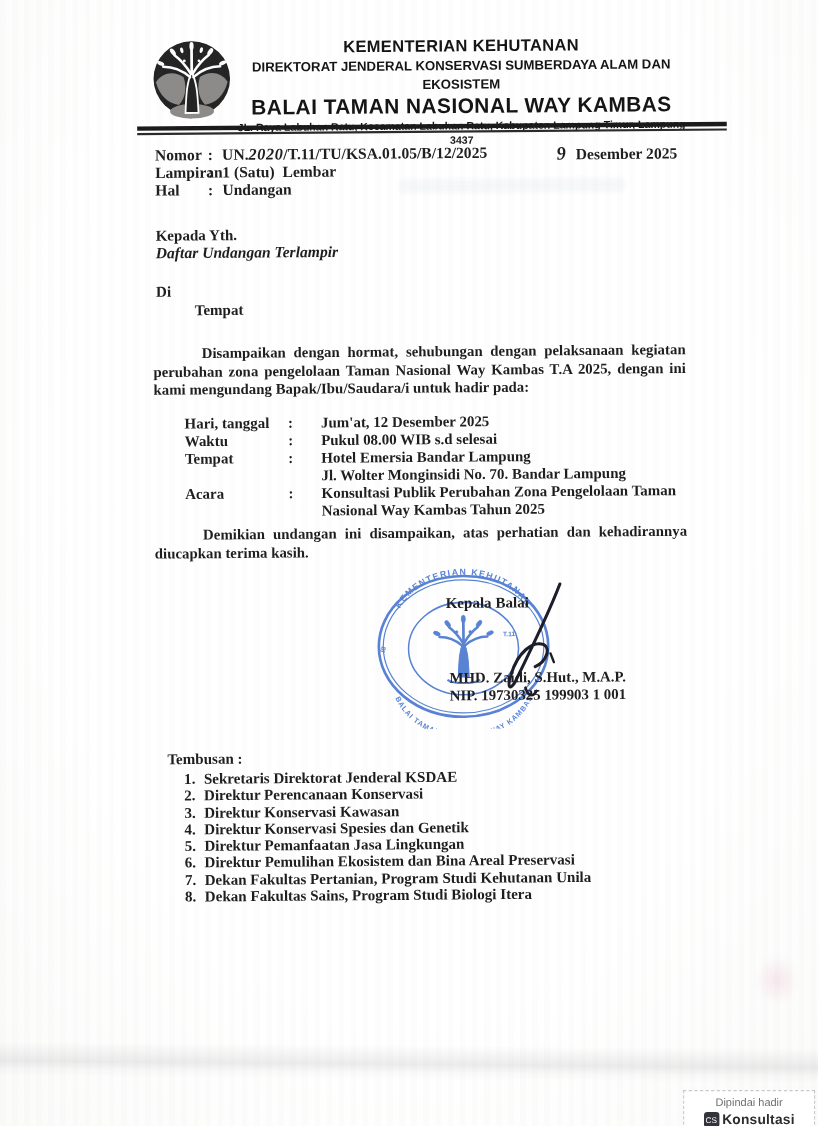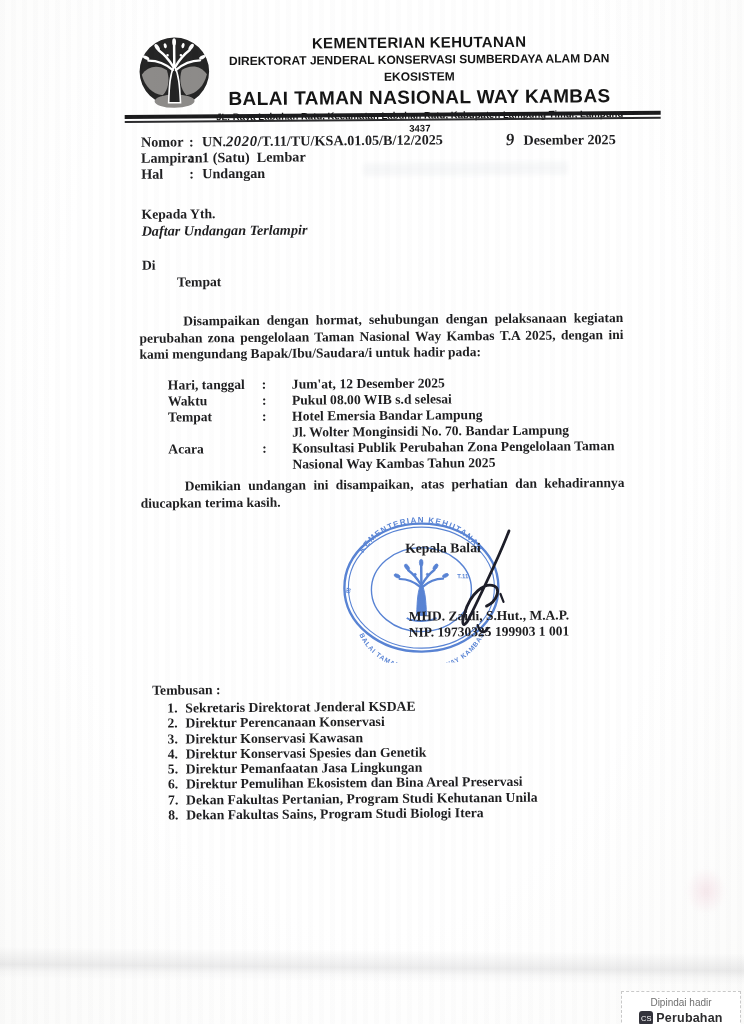--- a/index.html
+++ b/index.html
@@ -263,16 +263,16 @@
     </div>
   </div>
 
   <div class="abs paper-shadow"></div>
   <div class="abs smudge"></div>
 
   <div class="abs badge">
     <div class="badge-line1">Dipindai hadir</div>
     <div class="badge-line2">
       <span class="cs-icon">CS</span>
-      <span class="cs-text">Perubahan</span>
+      <span class="cs-text">Konsultasi</span>
     </div>
   </div>
 </div>
 
 </body></html>

